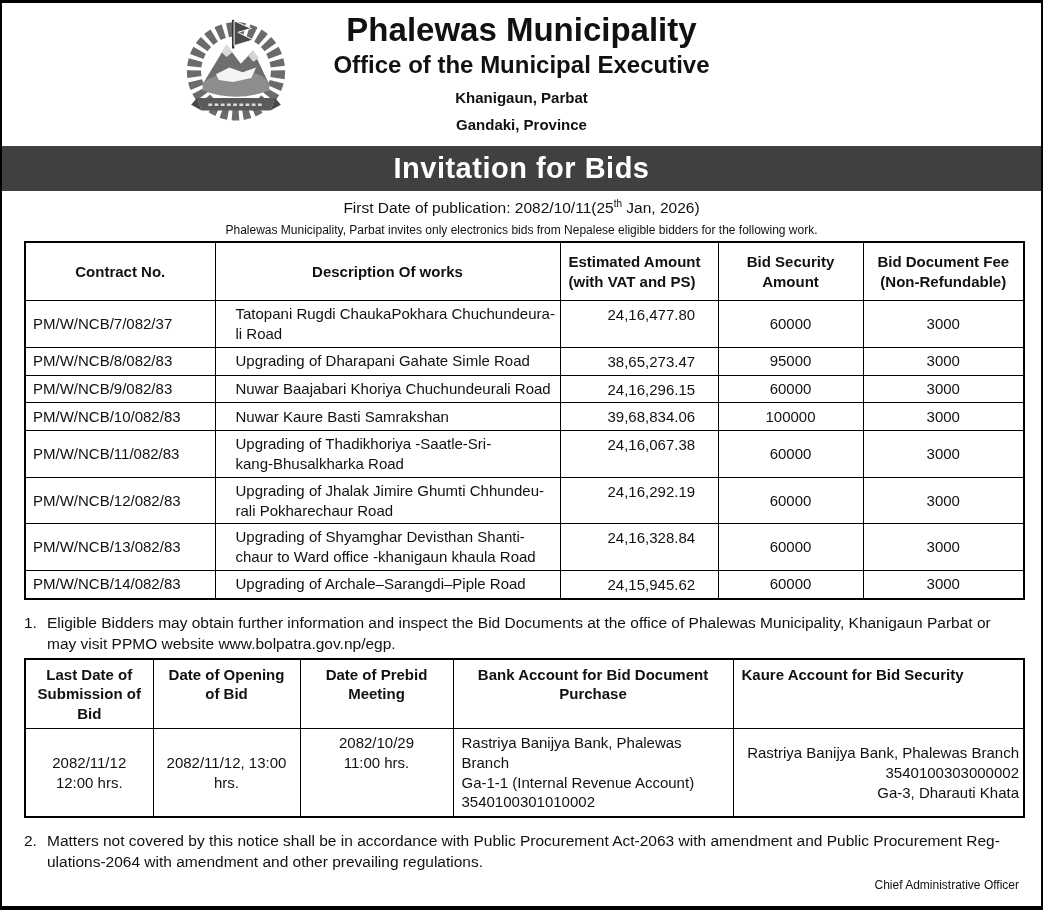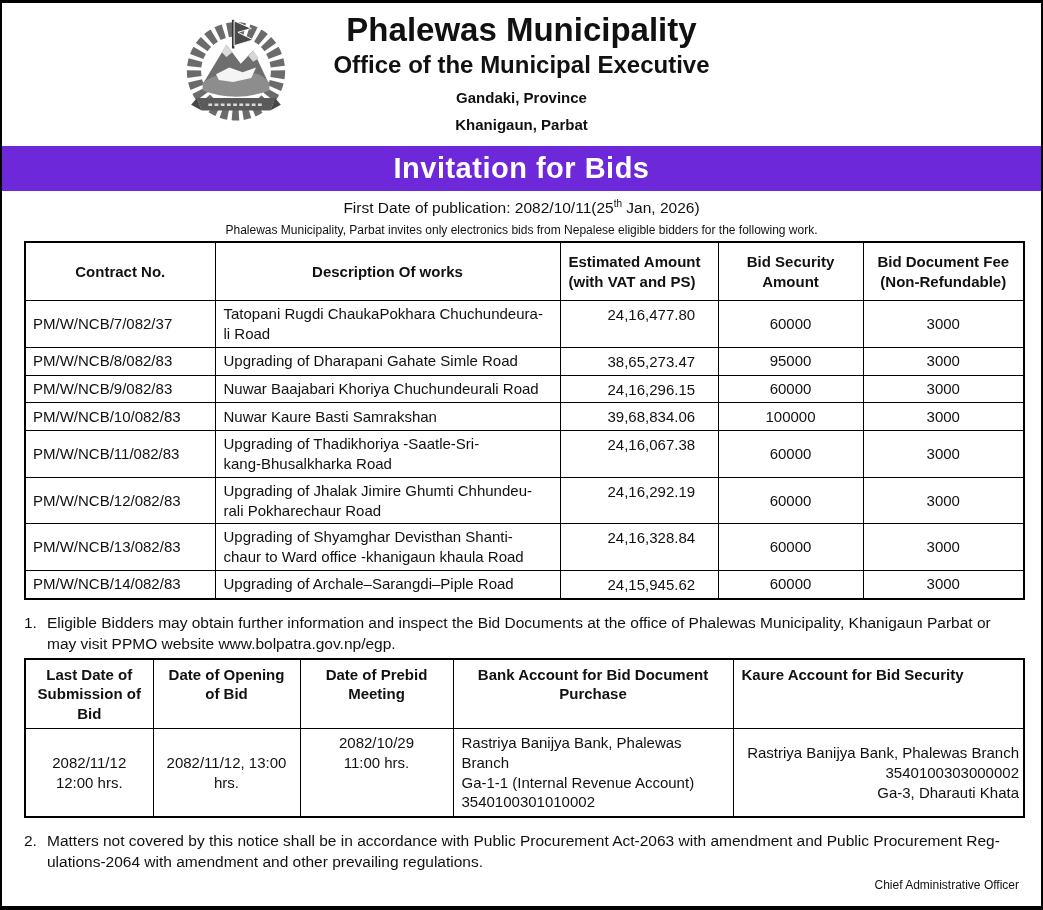--- a/index.html
+++ b/index.html
@@ -14,40 +14,40 @@
   .pre { white-space:pre-line; }
 
   
   .header { position:relative; padding-top:8px; text-align:center; height:143px; }
   .logo { position:absolute; left:172px; top:10px; width:124px; height:112px; }
   .org-name  { font-size:33px; font-weight:bold; line-height:1.15; }
   .office    { font-size:24px; font-weight:bold; margin-top:2px; }
   .addr      { font-size:15px; font-weight:bold; margin-top:10px; }
 
   
-  .banner { height:45px; background:#6d28d9; color:#fff; text-align:center;
+  .banner { height:45px; background:#404040; color:#fff; text-align:center;
             font-size:29px; font-weight:bold; line-height:45px; letter-spacing:0.5px; }
 
   .pub-line { text-align:center; font-size:15.5px; margin-top:7px; }
   .pub-line sup { font-size:10px; }
   .intro { font-size:12px; padding:0 22px; margin-top:6px;text-align:center; }
 
   
   table { border-collapse:collapse; width:999px; margin:4px 22px 0 22px;
           table-layout:fixed; font-size:15px; }
   table, th, td { border:1.5px solid #000; }
   table { border-width:2px; }
   th { font-weight:bold; text-align:center; vertical-align:middle; line-height:1.3; }
   td { line-height:1.32; }
 
   .bids-table th { padding:9px 4px; }
   .bids-table th.h-left { text-align:left; padding-left:8px; }
   .bids-table td { padding:3px 4px; }
   .bids-table td.c-contract { text-align:left; padding-left:7px; vertical-align:middle; }
-  .bids-table td.c-desc { text-align:left; padding-left:8px; vertical-align:middle; }
+  .bids-table td.c-desc { text-align:left; padding-left:20px; vertical-align:middle; }
   .bids-table td.c-amt { text-align:left; vertical-align:top; padding-top:4px;padding-left:47px; }
   .bids-table td.c-sec, .bids-table td.c-fee { text-align:center; vertical-align:middle; }
 
   .note { display:flex; padding:0 22px; font-size:15.5px; margin-top:13px; line-height:1.35; }
   .note .note-num { width:23px; flex:0 0 23px; }
   .note .note-text { flex:1; }
 
   .schedule-table { margin-top:3px; }
   .schedule-table th { vertical-align:top; padding:5px 11px; }
   .schedule-table th.h-left { text-align:left; padding-left:8px; }
@@ -83,22 +83,22 @@
         <path d="M63,7 L81,15 L67,19 L83,27 L63,33 Z" fill="#4a4a4a" stroke="#fff" stroke-width="1"></path>
 
         <path d="M24,88 L106,88 L101,101 L29,101 Z" fill="#5a5a5a"></path>
         <path d="M24,88 L18,95 L29,101 Z" fill="#474747"></path>
         <path d="M106,88 L112,95 L101,101 Z" fill="#474747"></path>
         <line x1="36" y1="95" x2="94" y2="95" stroke="#d9d9d9" stroke-width="2.5" stroke-dasharray="4 2.5"></line>
       </svg>
     </div>
     <div class="org-name">Phalewas Municipality</div>
     <div class="office">Office of the Municipal Executive</div>
+    <div class="addr">Khanigaun, Parbat</div>
     <div class="addr">Gandaki, Province</div>
-    <div class="addr">Khanigaun, Parbat</div>
   </div>
 
   <div class="banner">
     <span>Invitation for Bids</span>
   </div>
 
   <div class="pub-line">
     <span>First Date of publication: 2082/10/11(25</span><sup>th</sup><span> Jan, 2026)</span>
   </div>
 

